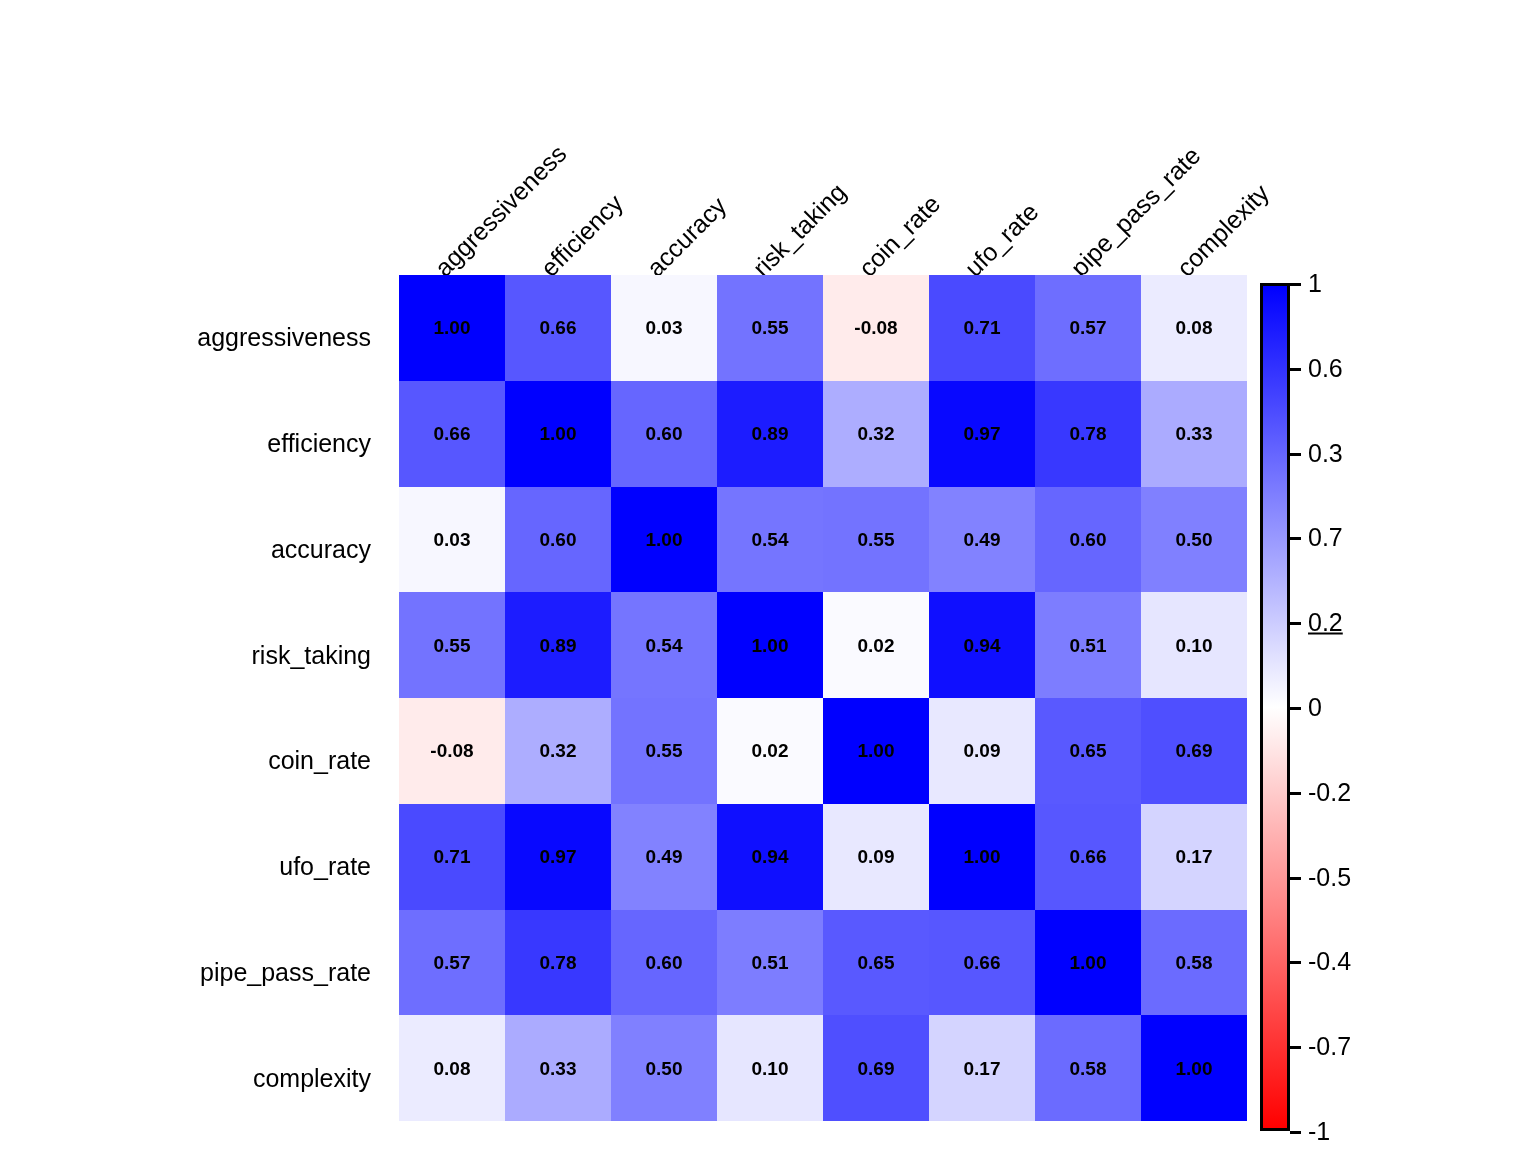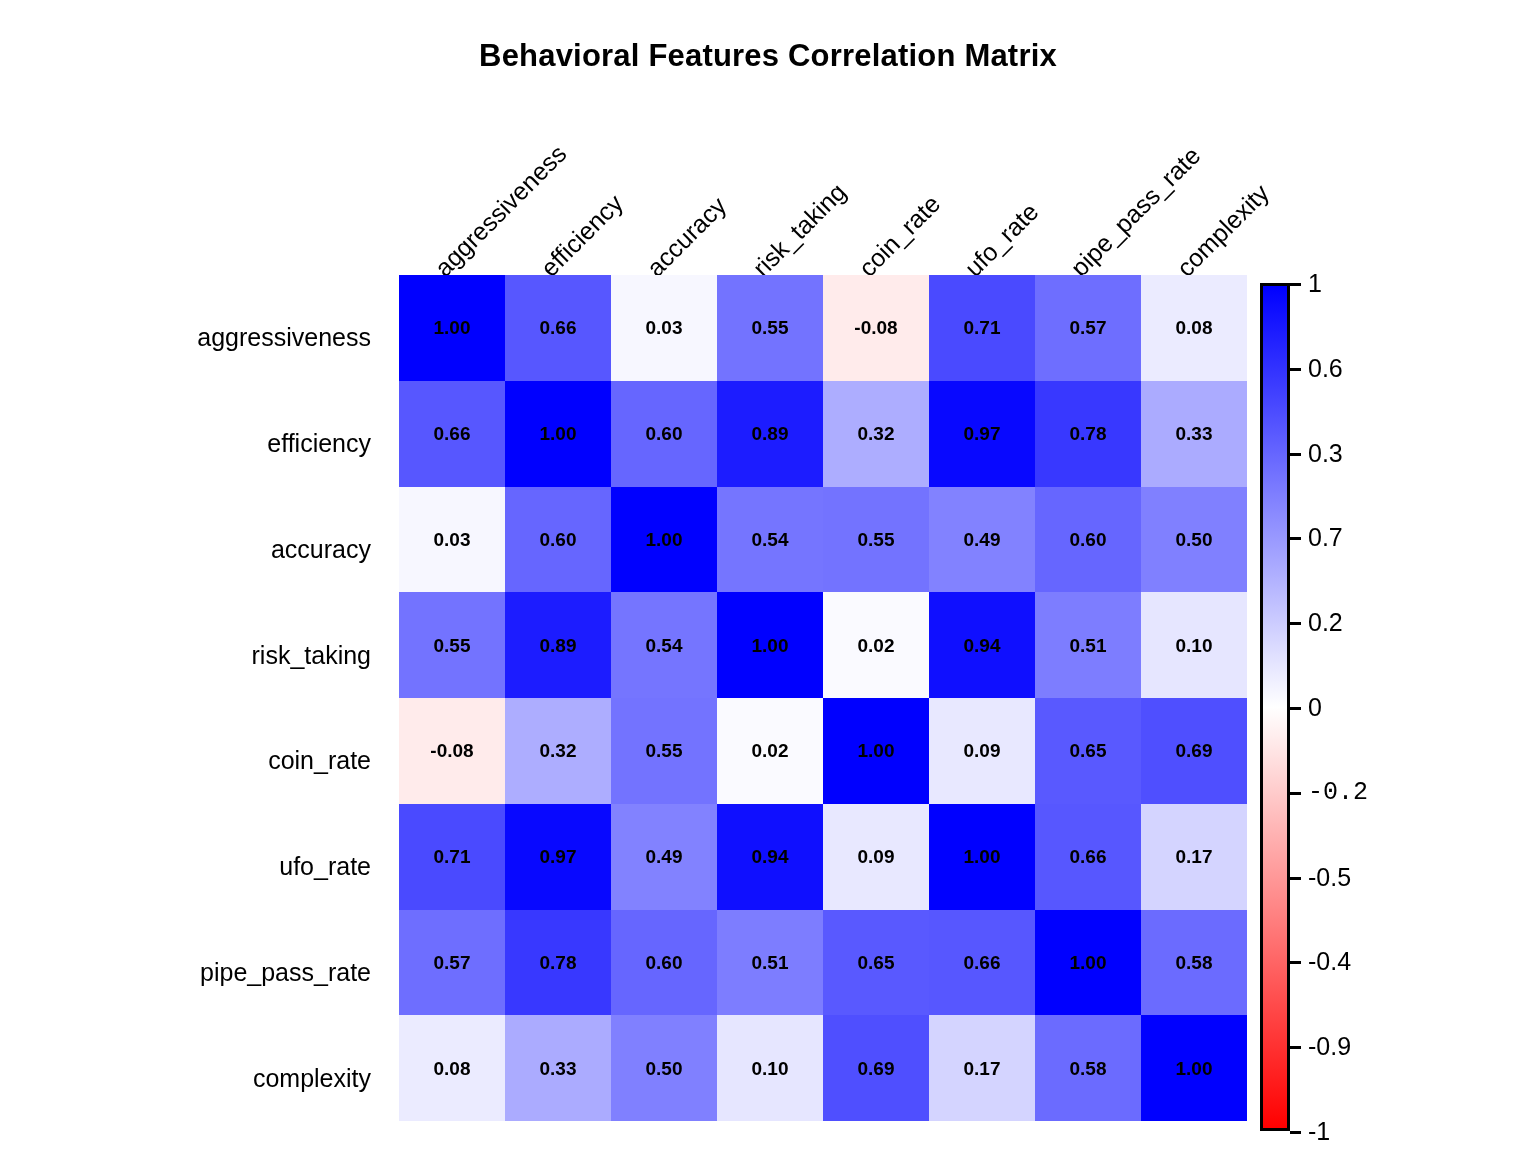--- a/index.html
+++ b/index.html
@@ -154,21 +154,20 @@
     white-space: nowrap;
     transform: translateY(-50%);
     line-height: 1;
   }
 </style>
 </head>
 <body>
 
 <div id="plot-root">
 
-  <div id="chart-title">Behavioral Features Correlation Matrix</div>
 
   <div id="col-labels">
       <div class="col-label-slot" style="left: 49px;">
         <div class="col-label-text">aggressiveness</div>
       </div>
       <div class="col-label-slot" style="left: 155px;">
         <div class="col-label-text">efficiency</div>
       </div>
       <div class="col-label-slot" style="left: 261px;">
         <div class="col-label-text">accuracy</div>
@@ -400,28 +399,28 @@
     <div id="colorbar-bar"></div>
   <div class="cb-tick" style="top: 0px;"></div>
       <div class="cb-tick-label" style="top: 0px;">1</div>
       <div class="cb-tick" style="top: 84.8px;"></div>
       <div class="cb-tick-label" style="top: 84.8px;">0.6</div>
       <div class="cb-tick" style="top: 169.6px;"></div>
       <div class="cb-tick-label" style="top: 169.6px;">0.3</div>
       <div class="cb-tick" style="top: 254.4px;"></div>
       <div class="cb-tick-label" style="top: 254.4px;">0.7</div>
       <div class="cb-tick" style="top: 339.2px;"></div>
-      <div class="cb-tick-label" style="top: 339.2px;">0.2</div>
+      <div class="cb-tick-label" style="top: 339.2px; text-decoration: underline;">0.2</div>
       <div class="cb-tick" style="top: 424px;"></div>
       <div class="cb-tick-label" style="top: 424px;">0</div>
       <div class="cb-tick" style="top: 508.8px;"></div>
-      <div class="cb-tick-label" style="top: 508.8px; font-family: Liberation Mono, monospace;">-0.2</div>
+      <div class="cb-tick-label" style="top: 508.8px;">-0.2</div>
       <div class="cb-tick" style="top: 593.6px;"></div>
       <div class="cb-tick-label" style="top: 593.6px;">-0.5</div>
       <div class="cb-tick" style="top: 678.4px;"></div>
       <div class="cb-tick-label" style="top: 678.4px;">-0.4</div>
       <div class="cb-tick" style="top: 763.2px;"></div>
-      <div class="cb-tick-label" style="top: 763.2px;">-0.9</div>
+      <div class="cb-tick-label" style="top: 763.2px;">-0.7</div>
       <div class="cb-tick" style="top: 848px;"></div>
       <div class="cb-tick-label" style="top: 848px;">-1</div>
     </div>
 
 </div>
 
 </body></html>

